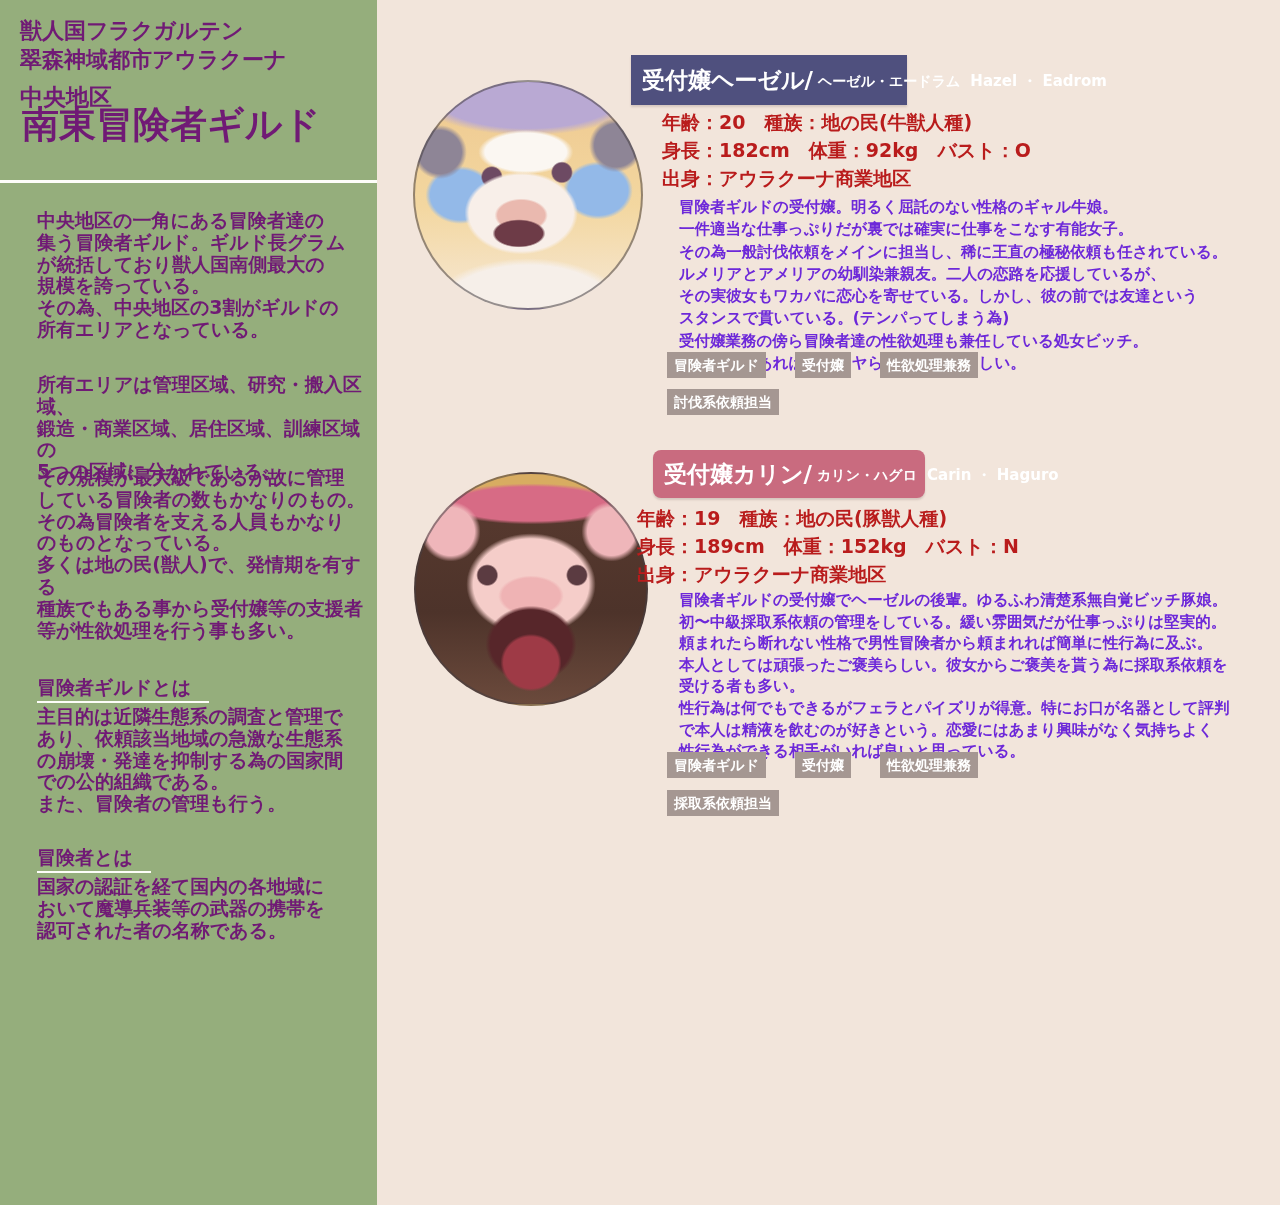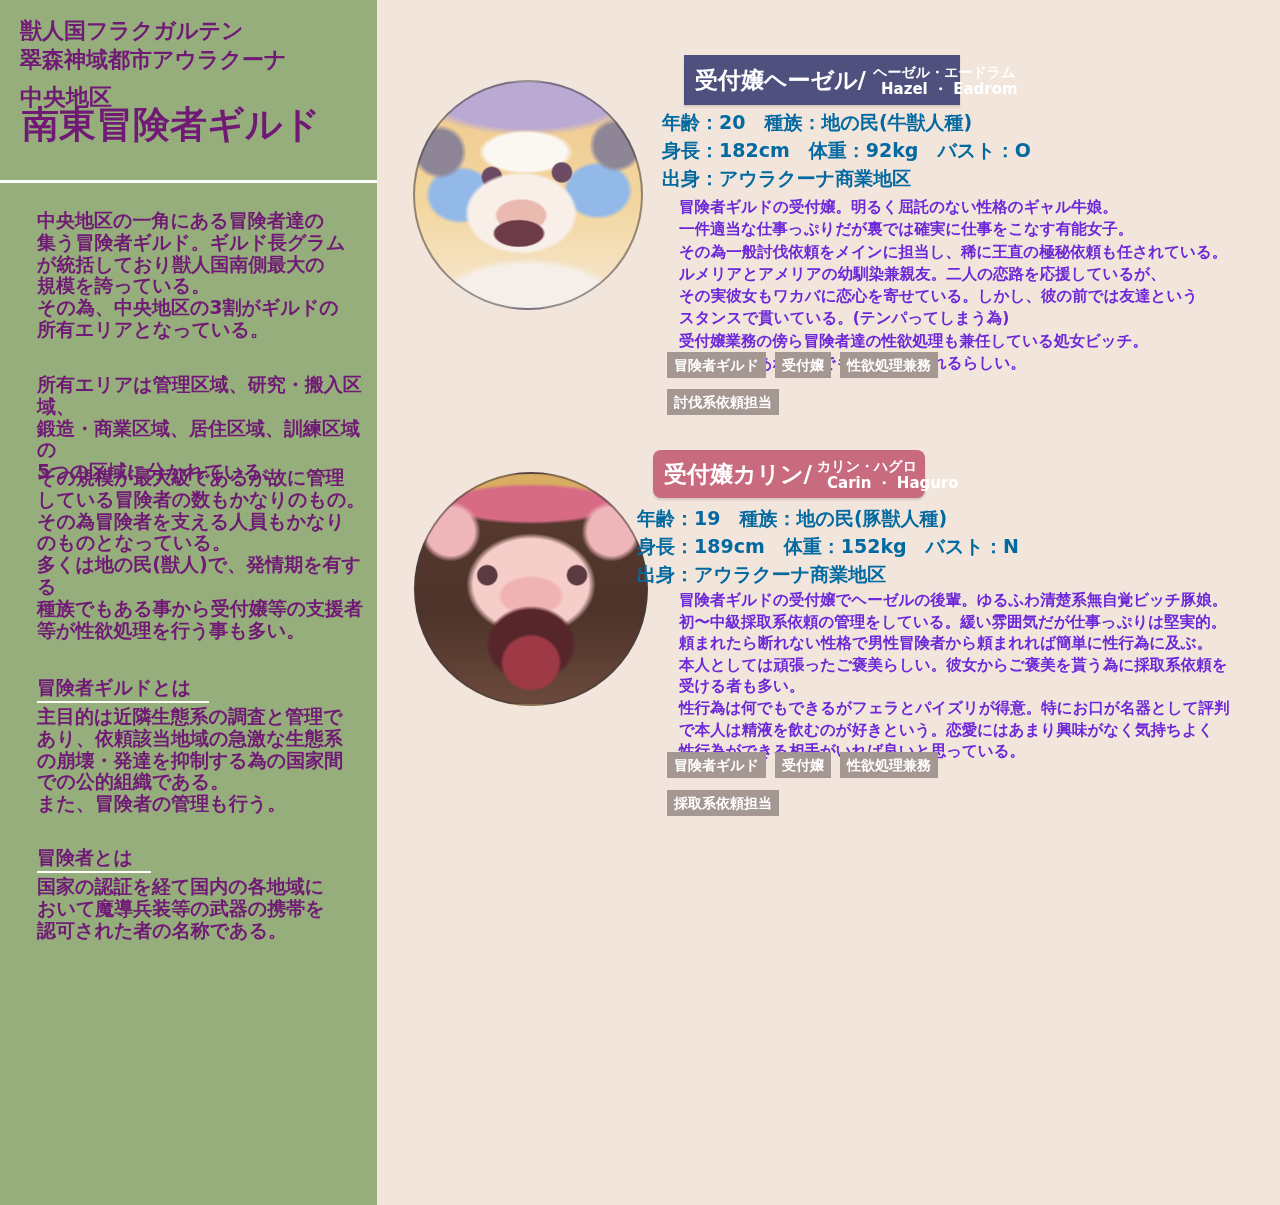--- a/index.html
+++ b/index.html
@@ -74,42 +74,42 @@
       radial-gradient(ellipse 54% 12% at 50% 13%, #d76b85 0 62%, transparent 74%),
       radial-gradient(ellipse 72% 11% at 50% 3%, #d8ac61 0 68%, transparent 80%),
       linear-gradient(180deg,#5a3b30 0%,#4d332a 60%,#6b4a3c 100%);
   }
 
   .banner{
     position:absolute;display:flex;align-items:center;
     box-sizing:border-box;padding:4px 8px 4px 11px;
     box-shadow:0 2px 2px rgba(90,60,60,.18);
   }
-  .banner-hazel{left:684px;top:55px;width:276px;height:50px;background:#4f507e;text-align:center;}
+  .banner-hazel{left:631px;top:55px;width:276px;height:50px;background:#4f507e;}
   .banner-carin{left:653px;top:450px;width:272px;height:48px;background:#c96b7f;border-radius:8px;}
   .banner-name{color:#ffffff;font-weight:bold;font-size:23px;white-space:nowrap;}
-  .banner-sub{display:flex;flex-direction:column;margin-left:5px;margin-top:2px;}
+  .banner-sub{display:flex;flex-direction:row;margin-left:5px;margin-top:2px;}
   .banner-kana{color:#ffffff;font-weight:bold;font-size:14px;line-height:17px;white-space:nowrap;}
   .banner-romaji{color:#ffffff;font-weight:bold;font-size:15px;line-height:17px;padding-left:10px;white-space:nowrap;}
 
   .stats{
-    position:absolute;color:#0369a1;font-weight:bold;
+    position:absolute;color:#b91c1c;font-weight:bold;
     font-size:19px;line-height:28px;margin:0;
   }
   .stats-hazel{left:662px;top:108px;}
   .stats-carin{left:637px;top:504px;}
 
   .desc{
     position:absolute;color:#6d28d9;font-weight:bold;
     font-size:15.5px;margin:12px;
   }
   .desc-hazel{left:667px;top:184px;line-height:22.3px;}
   .desc-carin{left:667px;top:578px;line-height:21.6px;}
 
-  .tags{position:absolute;display:flex;}
+  .tags{position:absolute;display:flex;gap:20px;}
   .tags-hazel-1{left:667px;top:352px;}
   .tags-hazel-2{left:667px;top:371px;margin-top:18px;}
   .tags-carin-1{left:667px;top:752px;}
   .tags-carin-2{left:667px;top:790px;}
   .tag{
     display:inline-block;background:#a59792;color:#ffffff;
     font-weight:bold;font-size:14px;line-height:16px;
     padding:5px 7px;margin-right:9px;
   }
 </style>

